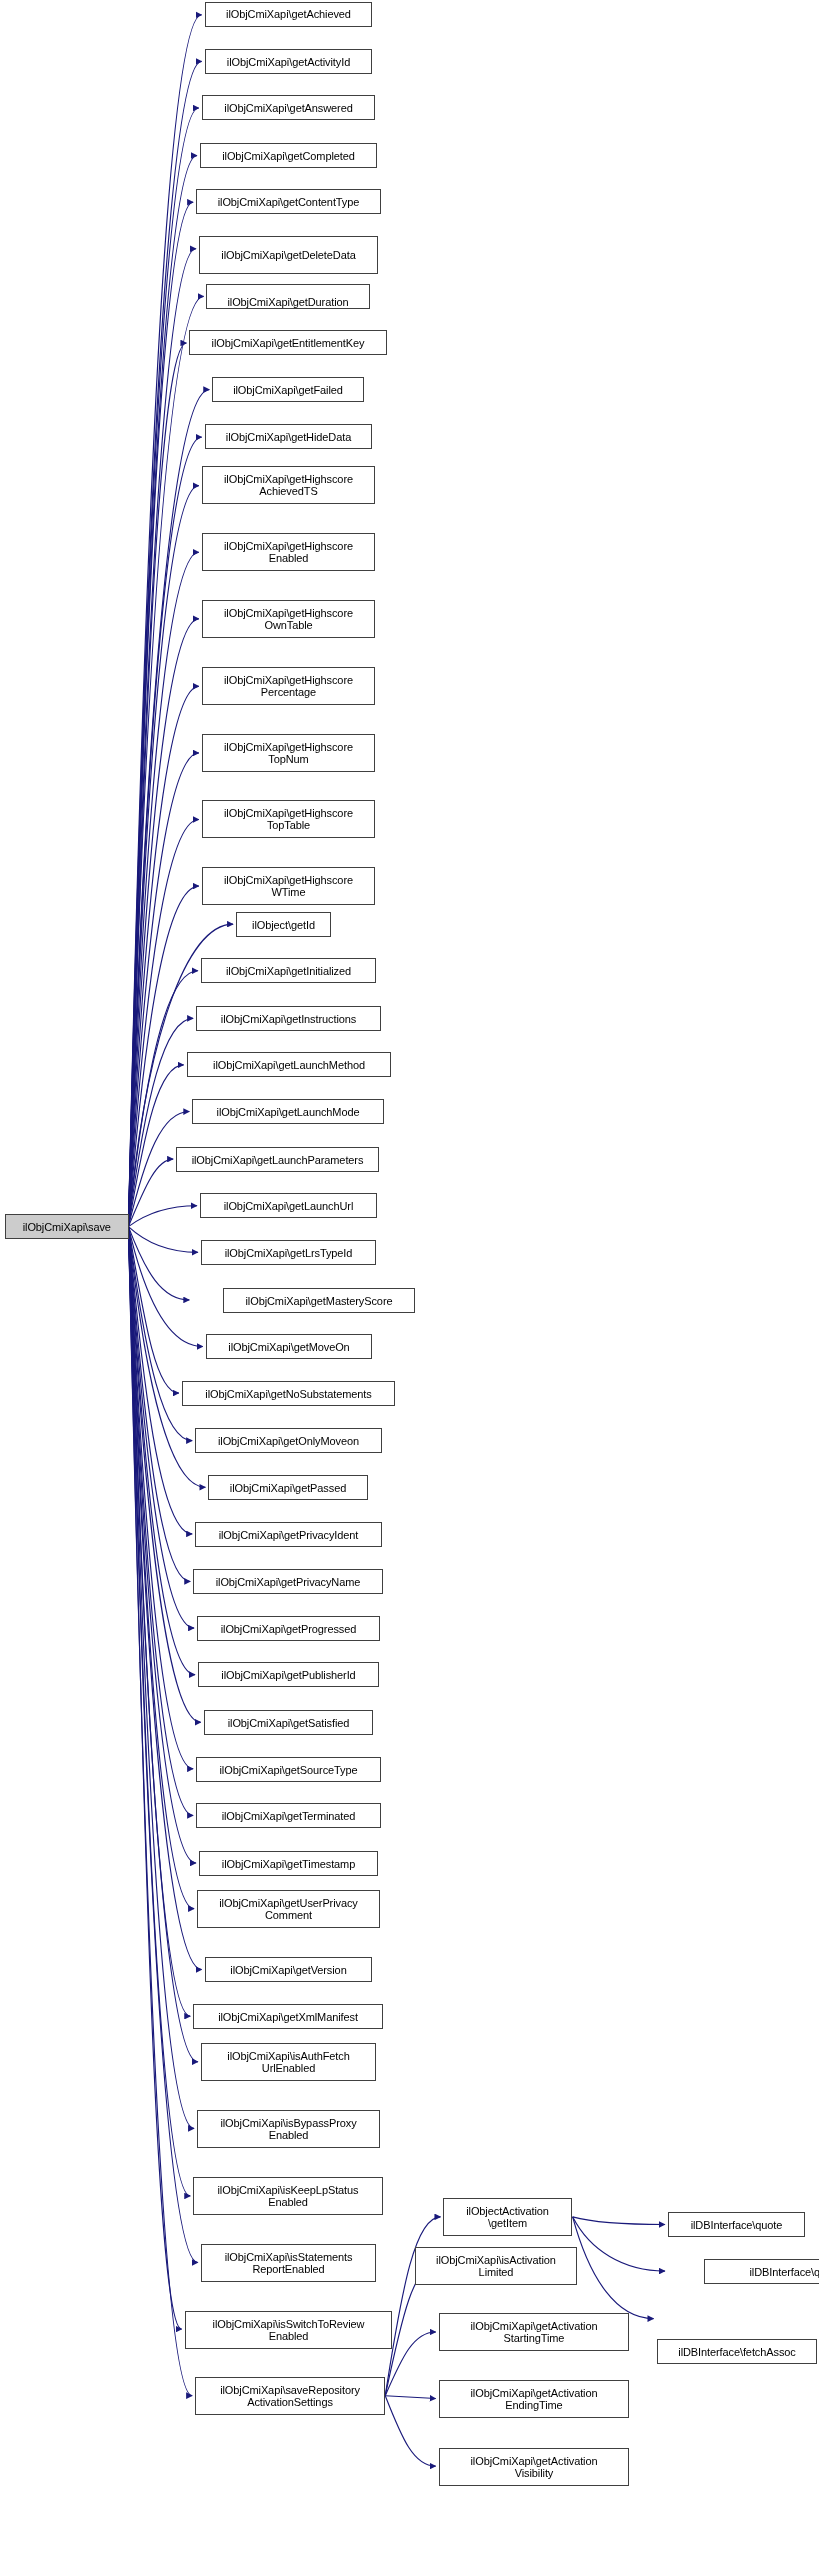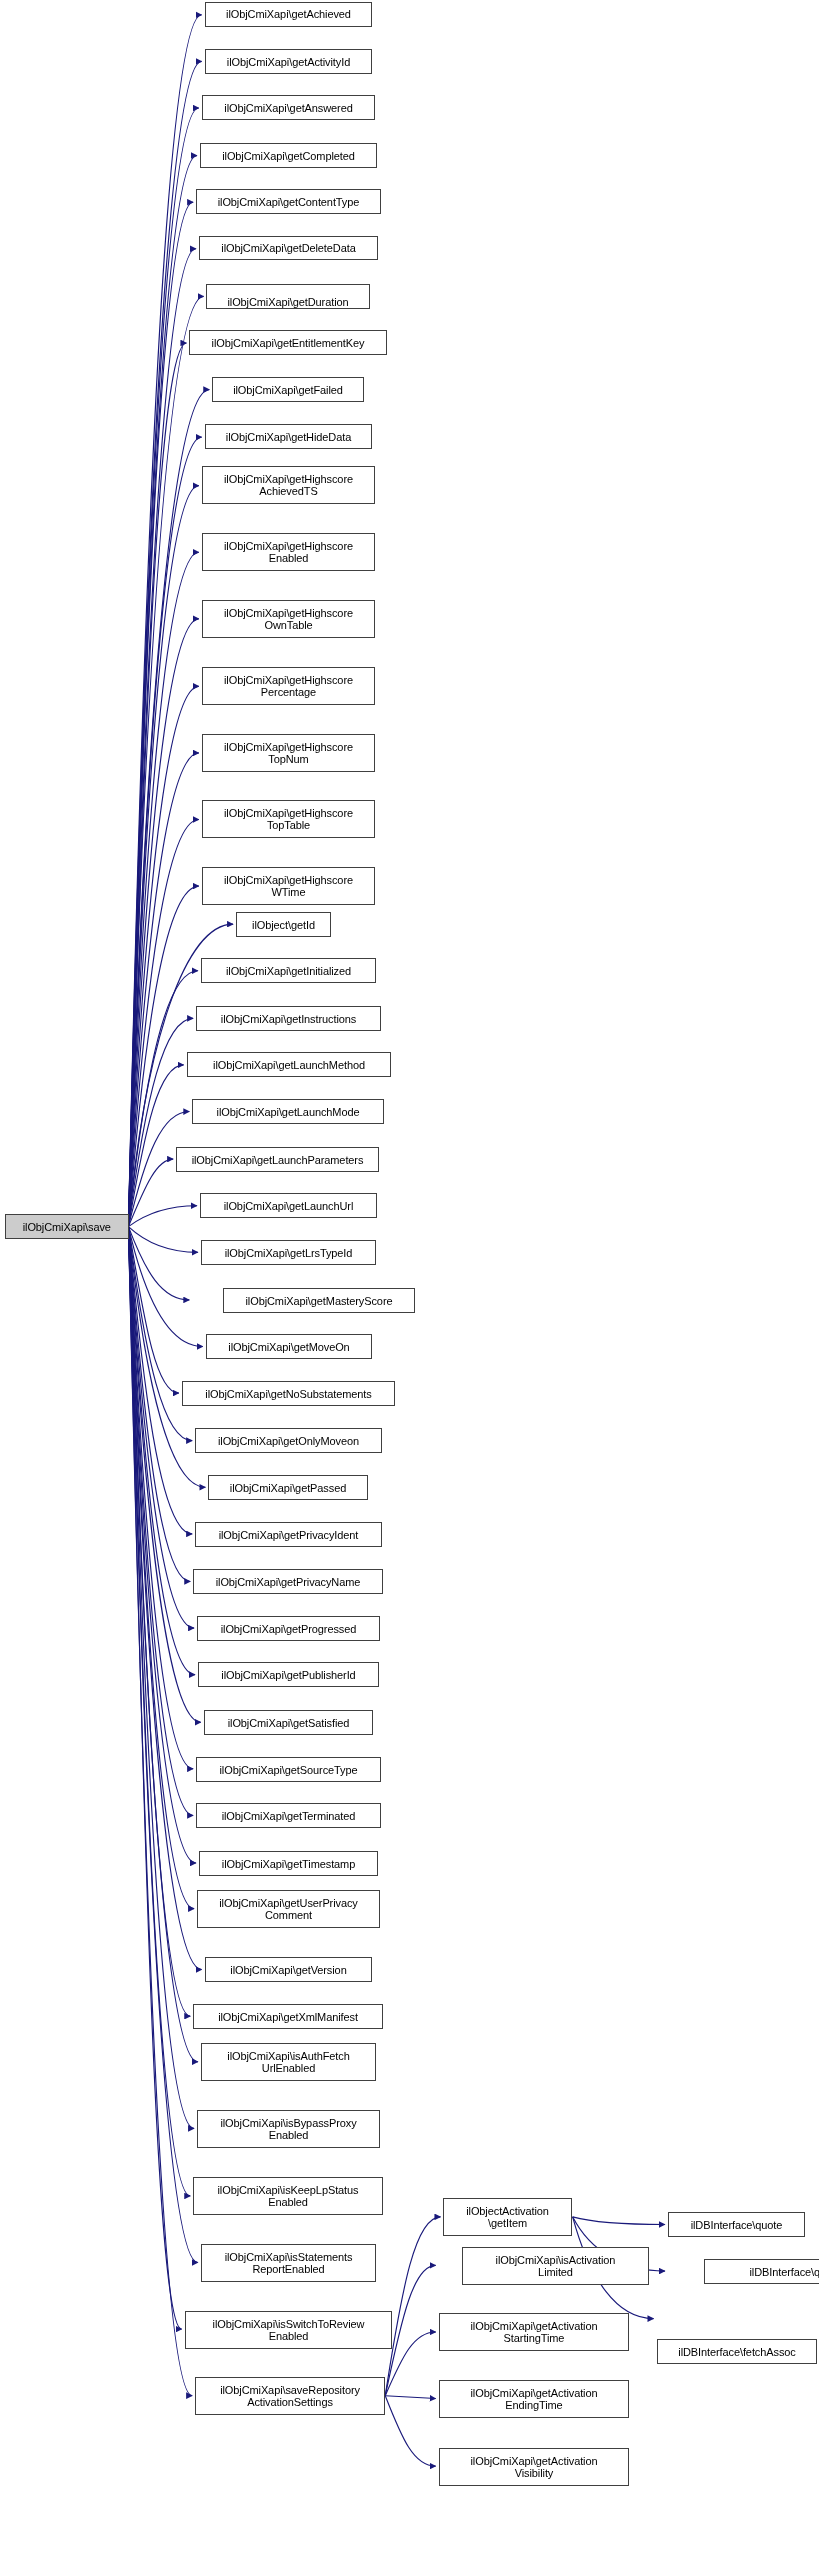--- a/index.html
+++ b/index.html
@@ -79,21 +79,21 @@
       <path d="M 602 2330 C 620 2365.34, 655.35 2387, 699 2387" fill="none" stroke="#19197a" stroke-width="1.2" marker-end="url(#arrow)"></path>
       <path d="M 602 2330 C 620 2396.34, 648.75 2437, 687 2437" fill="none" stroke="#19197a" stroke-width="1.2" marker-end="url(#arrow)"></path>
     </svg>
   <div id="node-layer">
       <div class="node root" style="left: 4.8px; top: 1214px; width: 124px; height: 25px;"><span>ilObjCmiXapi\save</span></div>
       <div class="node" style="left: 205px; top: 1.9px; width: 167px; height: 25px;"><span>ilObjCmiXapi\getAchieved</span></div>
       <div class="node" style="left: 205px; top: 49px; width: 167px; height: 25px;"><span>ilObjCmiXapi\getActivityId</span></div>
       <div class="node" style="left: 202px; top: 95px; width: 173px; height: 25px;"><span>ilObjCmiXapi\getAnswered</span></div>
       <div class="node" style="left: 200px; top: 143px; width: 177px; height: 25px;"><span>ilObjCmiXapi\getCompleted</span></div>
       <div class="node" style="left: 196px; top: 189px; width: 185px; height: 25px;"><span>ilObjCmiXapi\getContentType</span></div>
-      <div class="node" style="left: 199px; top: 236px; width: 179px; height: 24px;"><span>ilObjCmiXapi\getDeleteData</span></div>
+      <div class="node" style="left: 199px; top: 236px; width: 179px; height: 38px;"><span>ilObjCmiXapi\getDeleteData</span></div>
       <div class="node" style="left: 206px; top: 284px; width: 164px; height: 25px; align-items: flex-end;"><span>ilObjCmiXapi\getDuration</span></div>
       <div class="node" style="left: 189px; top: 330px; width: 198px; height: 25px;"><span>ilObjCmiXapi\getEntitlementKey</span></div>
       <div class="node" style="left: 212px; top: 377px; width: 152px; height: 25px;"><span>ilObjCmiXapi\getFailed</span></div>
       <div class="node" style="left: 205px; top: 424px; width: 167px; height: 25px;"><span>ilObjCmiXapi\getHideData</span></div>
       <div class="node" style="left: 202px; top: 466px; width: 173px; height: 38px;"><span>ilObjCmiXapi\getHighscore
 AchievedTS</span></div>
       <div class="node" style="left: 202px; top: 533px; width: 173px; height: 38px;"><span>ilObjCmiXapi\getHighscore
 Enabled</span></div>
       <div class="node" style="left: 202px; top: 600px; width: 173px; height: 38px;"><span>ilObjCmiXapi\getHighscore
 OwnTable</span></div>
@@ -137,21 +137,21 @@
       <div class="node" style="left: 193px; top: 2177px; width: 190px; height: 38px;"><span>ilObjCmiXapi\isKeepLpStatus
 Enabled</span></div>
       <div class="node" style="left: 201px; top: 2244px; width: 175px; height: 38px;"><span>ilObjCmiXapi\isStatements
 ReportEnabled</span></div>
       <div class="node" style="left: 185px; top: 2311px; width: 207px; height: 38px;"><span>ilObjCmiXapi\isSwitchToReview
 Enabled</span></div>
       <div class="node" style="left: 195px; top: 2377px; width: 190px; height: 38px;"><span>ilObjCmiXapi\saveRepository
 ActivationSettings</span></div>
       <div class="node" style="left: 443px; top: 2198px; width: 129px; height: 38px;"><span>ilObjectActivation
 \getItem</span></div>
-      <div class="node" style="left: 462px; top: 2247px; width: 187px; height: 38px;"><span>ilObjCmiXapi\isActivation
+      <div class="node" style="left: 415px; top: 2247px; width: 162px; height: 38px;"><span>ilObjCmiXapi\isActivation
 Limited</span></div>
       <div class="node" style="left: 439px; top: 2313px; width: 190px; height: 38px;"><span>ilObjCmiXapi\getActivation
 StartingTime</span></div>
       <div class="node" style="left: 439px; top: 2380px; width: 190px; height: 38px;"><span>ilObjCmiXapi\getActivation
 EndingTime</span></div>
       <div class="node" style="left: 439px; top: 2448px; width: 190px; height: 38px;"><span>ilObjCmiXapi\getActivation
 Visibility</span></div>
       <div class="node" style="left: 668px; top: 2212px; width: 137px; height: 25px;"><span>ilDBInterface\quote</span></div>
       <div class="node" style="left: 704px; top: 2259px; width: 141px; height: 25px; justify-content: flex-end;"><span>ilDBInterface\query</span></div>
       <div class="node" style="left: 657px; top: 2307px; width: 160px; height: 25px; margin-top: 32px;"><span>ilDBInterface\fetchAssoc</span></div>

